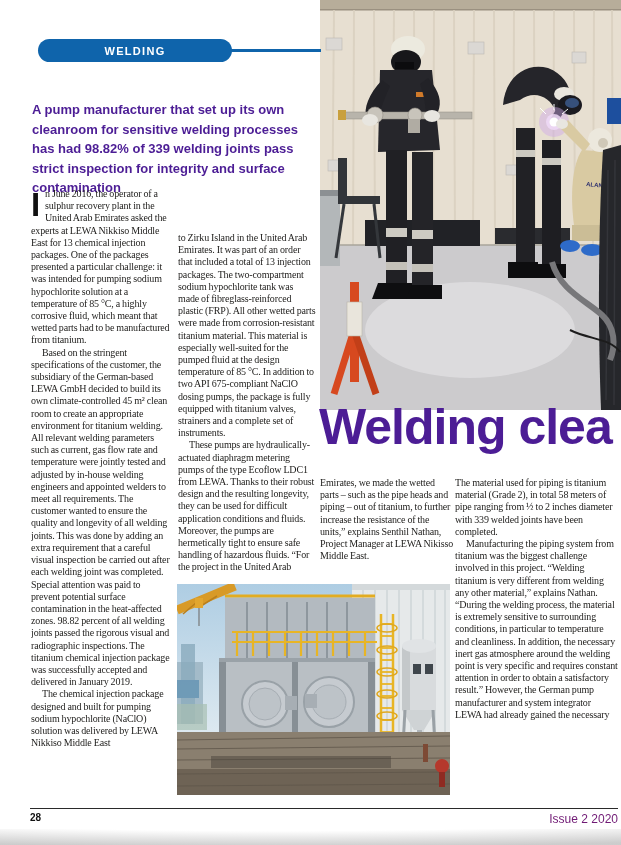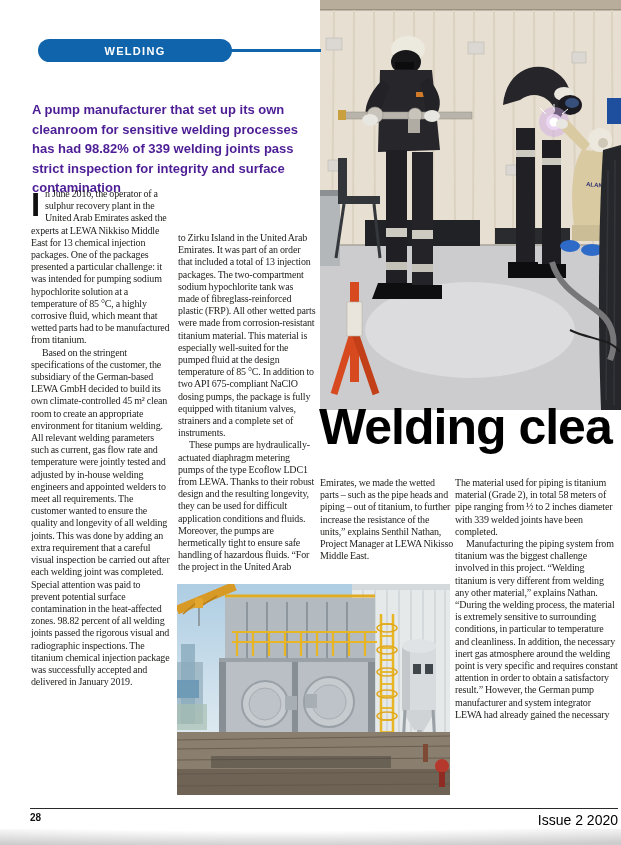--- a/index.html
+++ b/index.html
@@ -27,32 +27,32 @@
   .col2{left:178px;top:188px;width:138px;height:392px;margin-top:44px;}
   .col3{left:320px;top:477px;width:133px;height:100px;}
   .col4{left:455px;top:477px;width:163px;height:320px;}
 
   .dropcap{float:left;font-family:"Liberation Sans",sans-serif;font-weight:bold;
        font-size:33px;line-height:30px;padding:2px 5px 0 0;color:#111;}
 
   
   .headline{position:absolute;left:319px;top:398px;width:302px;height:62px;margin:0;
        font-family:"Liberation Sans",sans-serif;font-weight:bold;font-size:50px;
-       line-height:58px;letter-spacing:-1px;color:#000000;white-space:nowrap;overflow:hidden;}
+       line-height:58px;letter-spacing:-1px;color:#4c1d95;white-space:nowrap;overflow:hidden;}
 
   
   .photo-top{position:absolute;left:320px;top:0;width:301px;height:410px;}
   .photo-bottom{position:absolute;left:177px;top:584px;width:273px;height:211px;}
 
   
   .footer-rule{position:absolute;left:30px;top:808px;width:588px;height:1px;background:#2a2a2a;}
   .page-number{position:absolute;left:30px;top:812px;font-family:"Liberation Sans",sans-serif;
        font-weight:bold;font-size:10px;color:#111;}
   .issue{position:absolute;right:18px;top:812px;font-family:"Liberation Sans",sans-serif;
-       font-size:14px;color:#000000;}
+       font-size:12px;color:#701a75;}
 
   .curl{position:absolute;left:0;bottom:0;width:621px;height:16px;
        background:radial-gradient(130% 260% at 45% -150%, rgba(0,0,0,0) 62%, rgba(110,110,110,0.35) 100%);}
 </style>
 </head>
 <body>
 
 <div class="page">
 
   <svg class="photo-top" viewBox="0 0 301 410" preserveAspectRatio="none">
@@ -183,20 +183,21 @@
   <div class="tab">
     <span>WELDING</span>
   </div>
   <div class="tab-line"></div>
 
   <p class="standfirst">A pump manufacturer that set up its own cleanroom for sensitive welding processes has had 98.82% of 339 welding joints pass strict inspection for integrity and surface contamination</p>
 
   <div class="col col1">
     <p><span class="dropcap">I</span><span>n June 2016, the operator of a sulphur recovery plant in the United Arab Emirates asked the experts at LEWA Nikkiso Middle East for 13 chemical injection packages. One of the packages presented a particular challenge: it was intended for pumping sodium hypochlorite solution at a temperature of 85 °C, a highly corrosive fluid, which meant that wetted parts had to be manufactured from titanium.</span></p>
     <p class="ind">Based on the stringent specifications of the customer, the subsidiary of the German-based LEWA GmbH decided to build its own climate-controlled 45 m² clean room to create an appropriate environment for titanium welding. All relevant welding parameters such as current, gas flow rate and temperature were jointly tested and adjusted by in-house welding engineers and appointed welders to meet all requirements. The customer wanted to ensure the quality and longevity of all welding joints. This was done by adding an extra requirement that a careful visual inspection be carried out after each welding joint was completed. Special attention was paid to prevent potential surface contamination in the heat-affected zones. 98.82 percent of all welding joints passed the rigorous visual and radiographic inspections. The titanium chemical injection package was successfully accepted and delivered in January 2019.</p>
+    <p class="ind">The chemical injection package designed and built for pumping sodium hypochlorite (NaClO) solution was delivered by LEWA Nikkiso Middle East</p>
   </div>
 
   <div class="col col2">
     <p>to Zirku Island in the United Arab Emirates. It was part of an order that included a total of 13 injection packages. The two-compartment sodium hypochlorite tank was made of fibreglass-reinforced plastic (FRP).  All other wetted parts were made from corrosion-resistant titanium material. This material is especially well-suited for the pumped fluid at the design temperature of 85 °C. In addition to two API 675-compliant NaClO dosing pumps, the package is fully equipped with titanium valves, strainers and a complete set of instruments.</p>
     <p class="ind">These pumps are hydraulically-actuated diaphragm metering pumps of the type Ecoflow LDC1 from LEWA. Thanks to their robust design and the resulting longevity, they can be used for difficult application conditions and fluids. Moreover, the pumps are hermetically tight to ensure safe handling of hazardous fluids. “For the project in the United Arab</p>
   </div>
 
   <h1 class="headline">Welding clea</h1>
 
   <div class="col col3">

